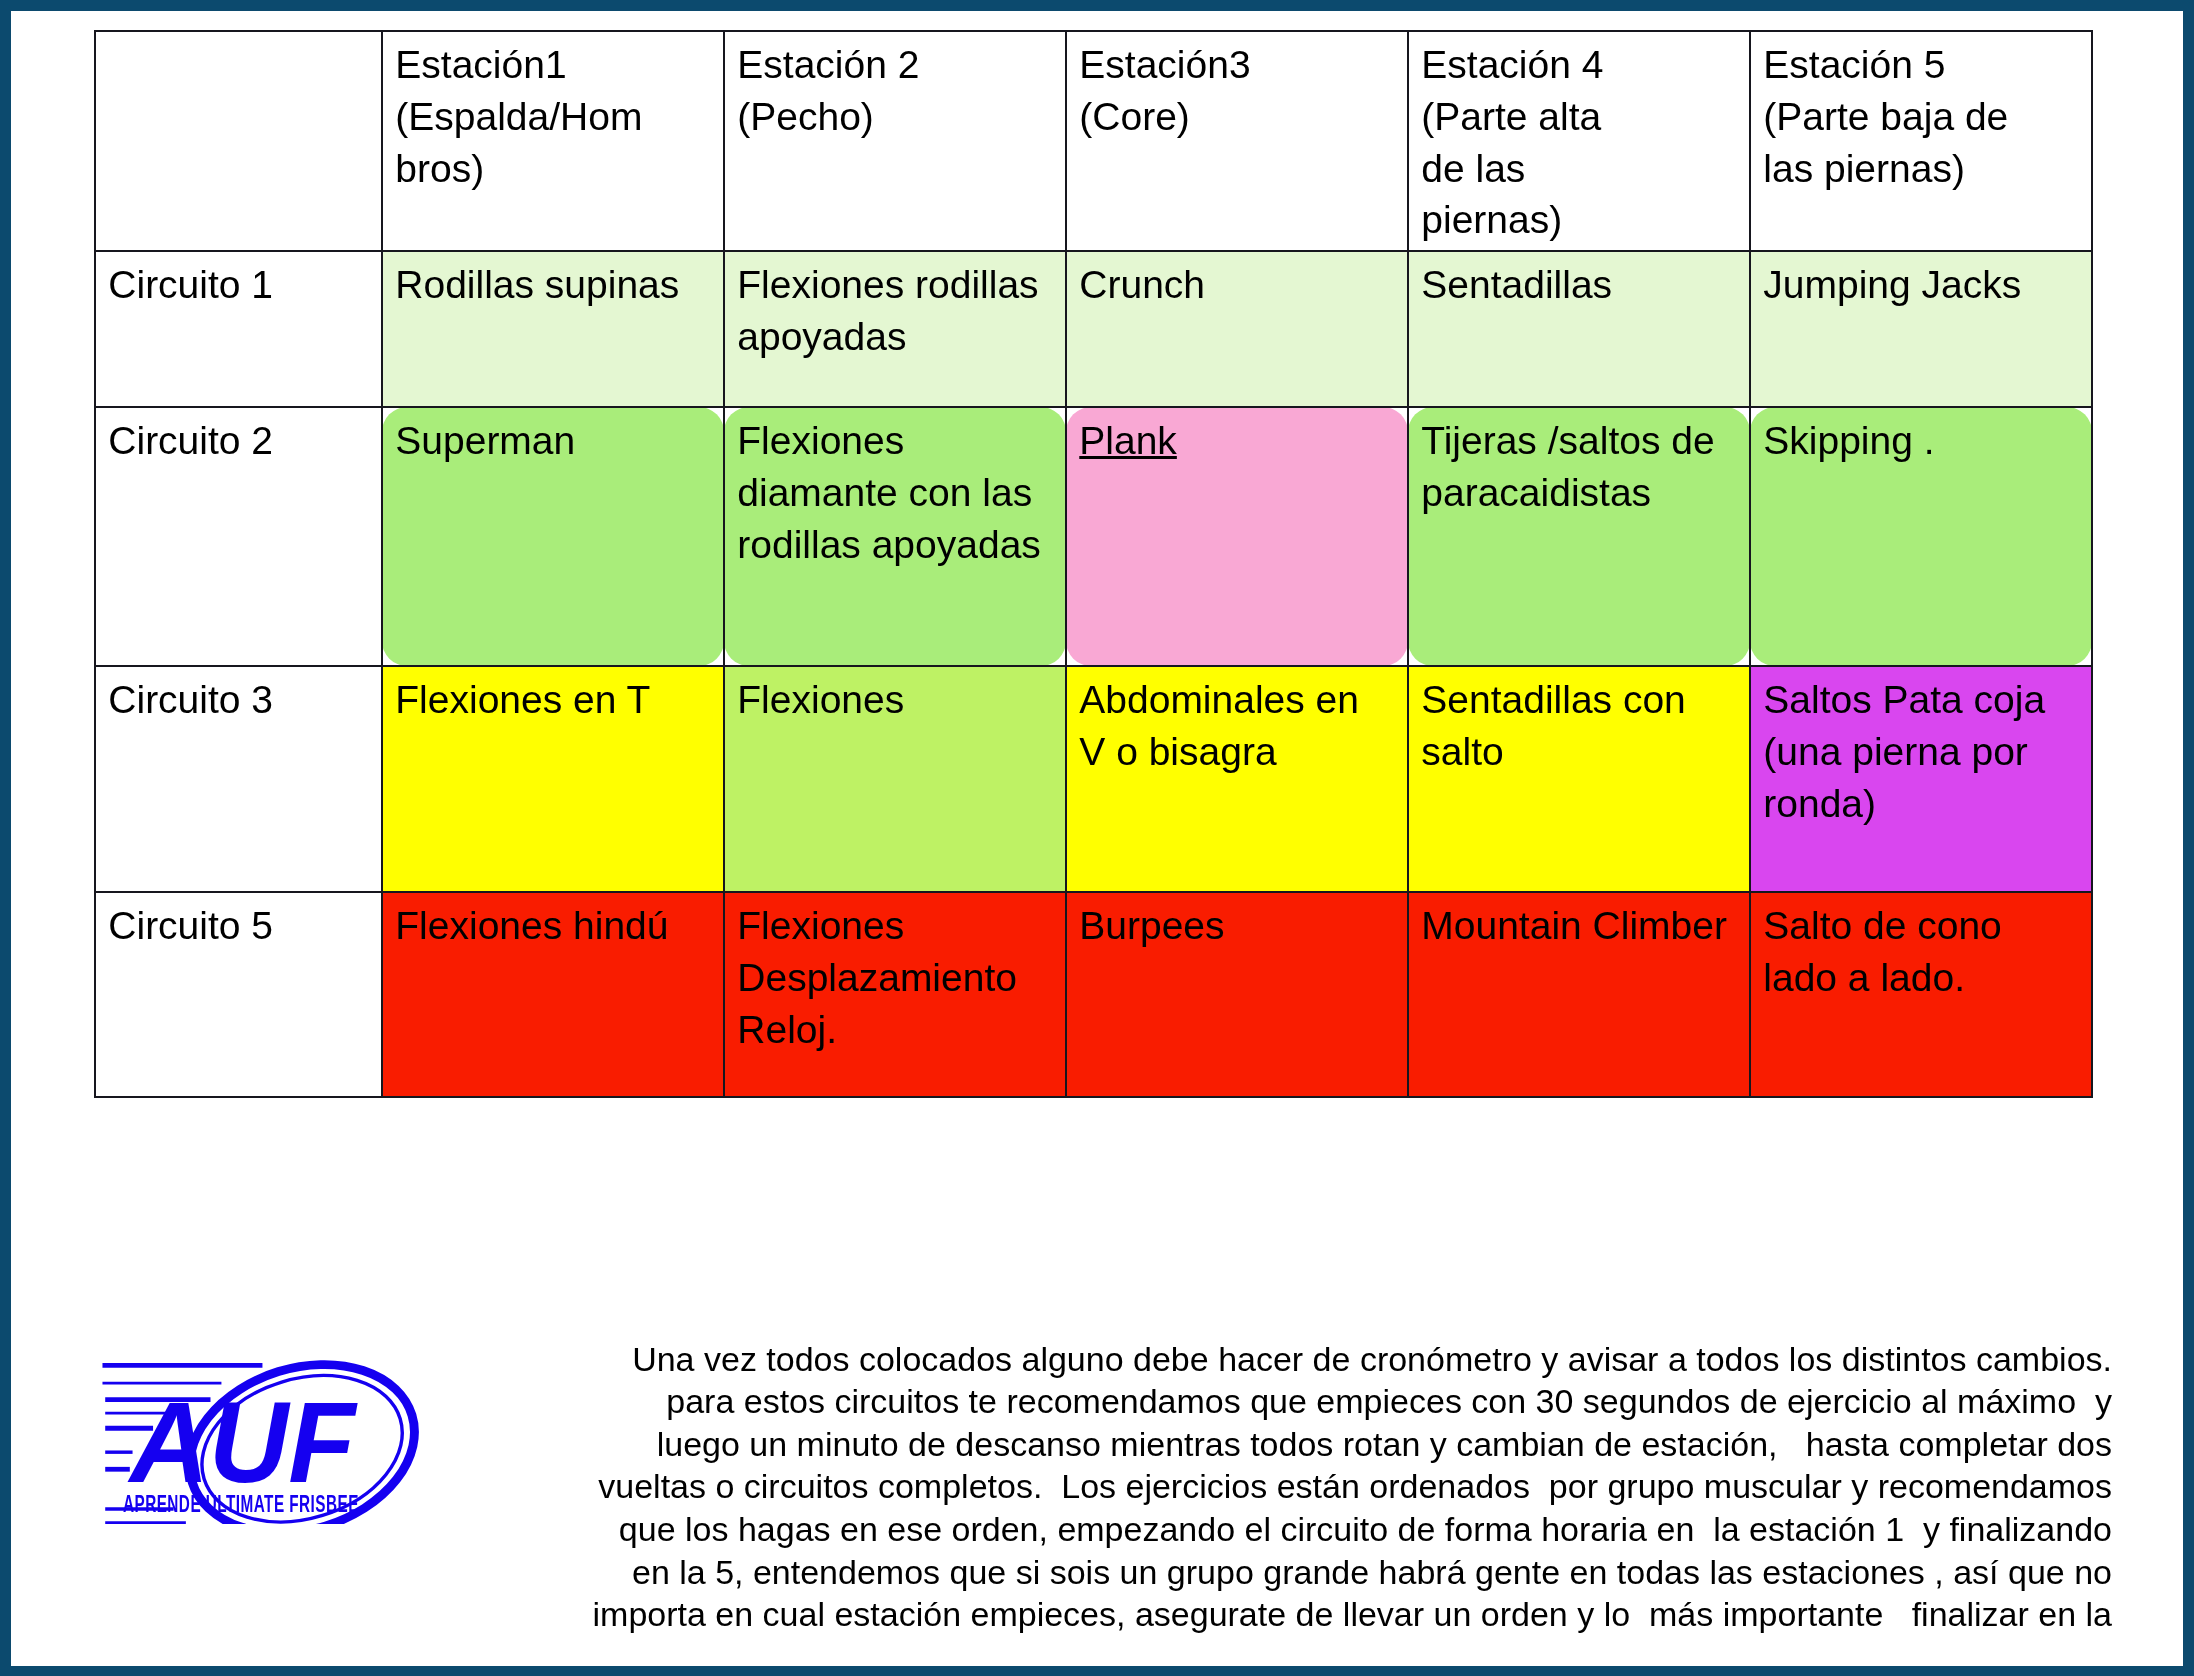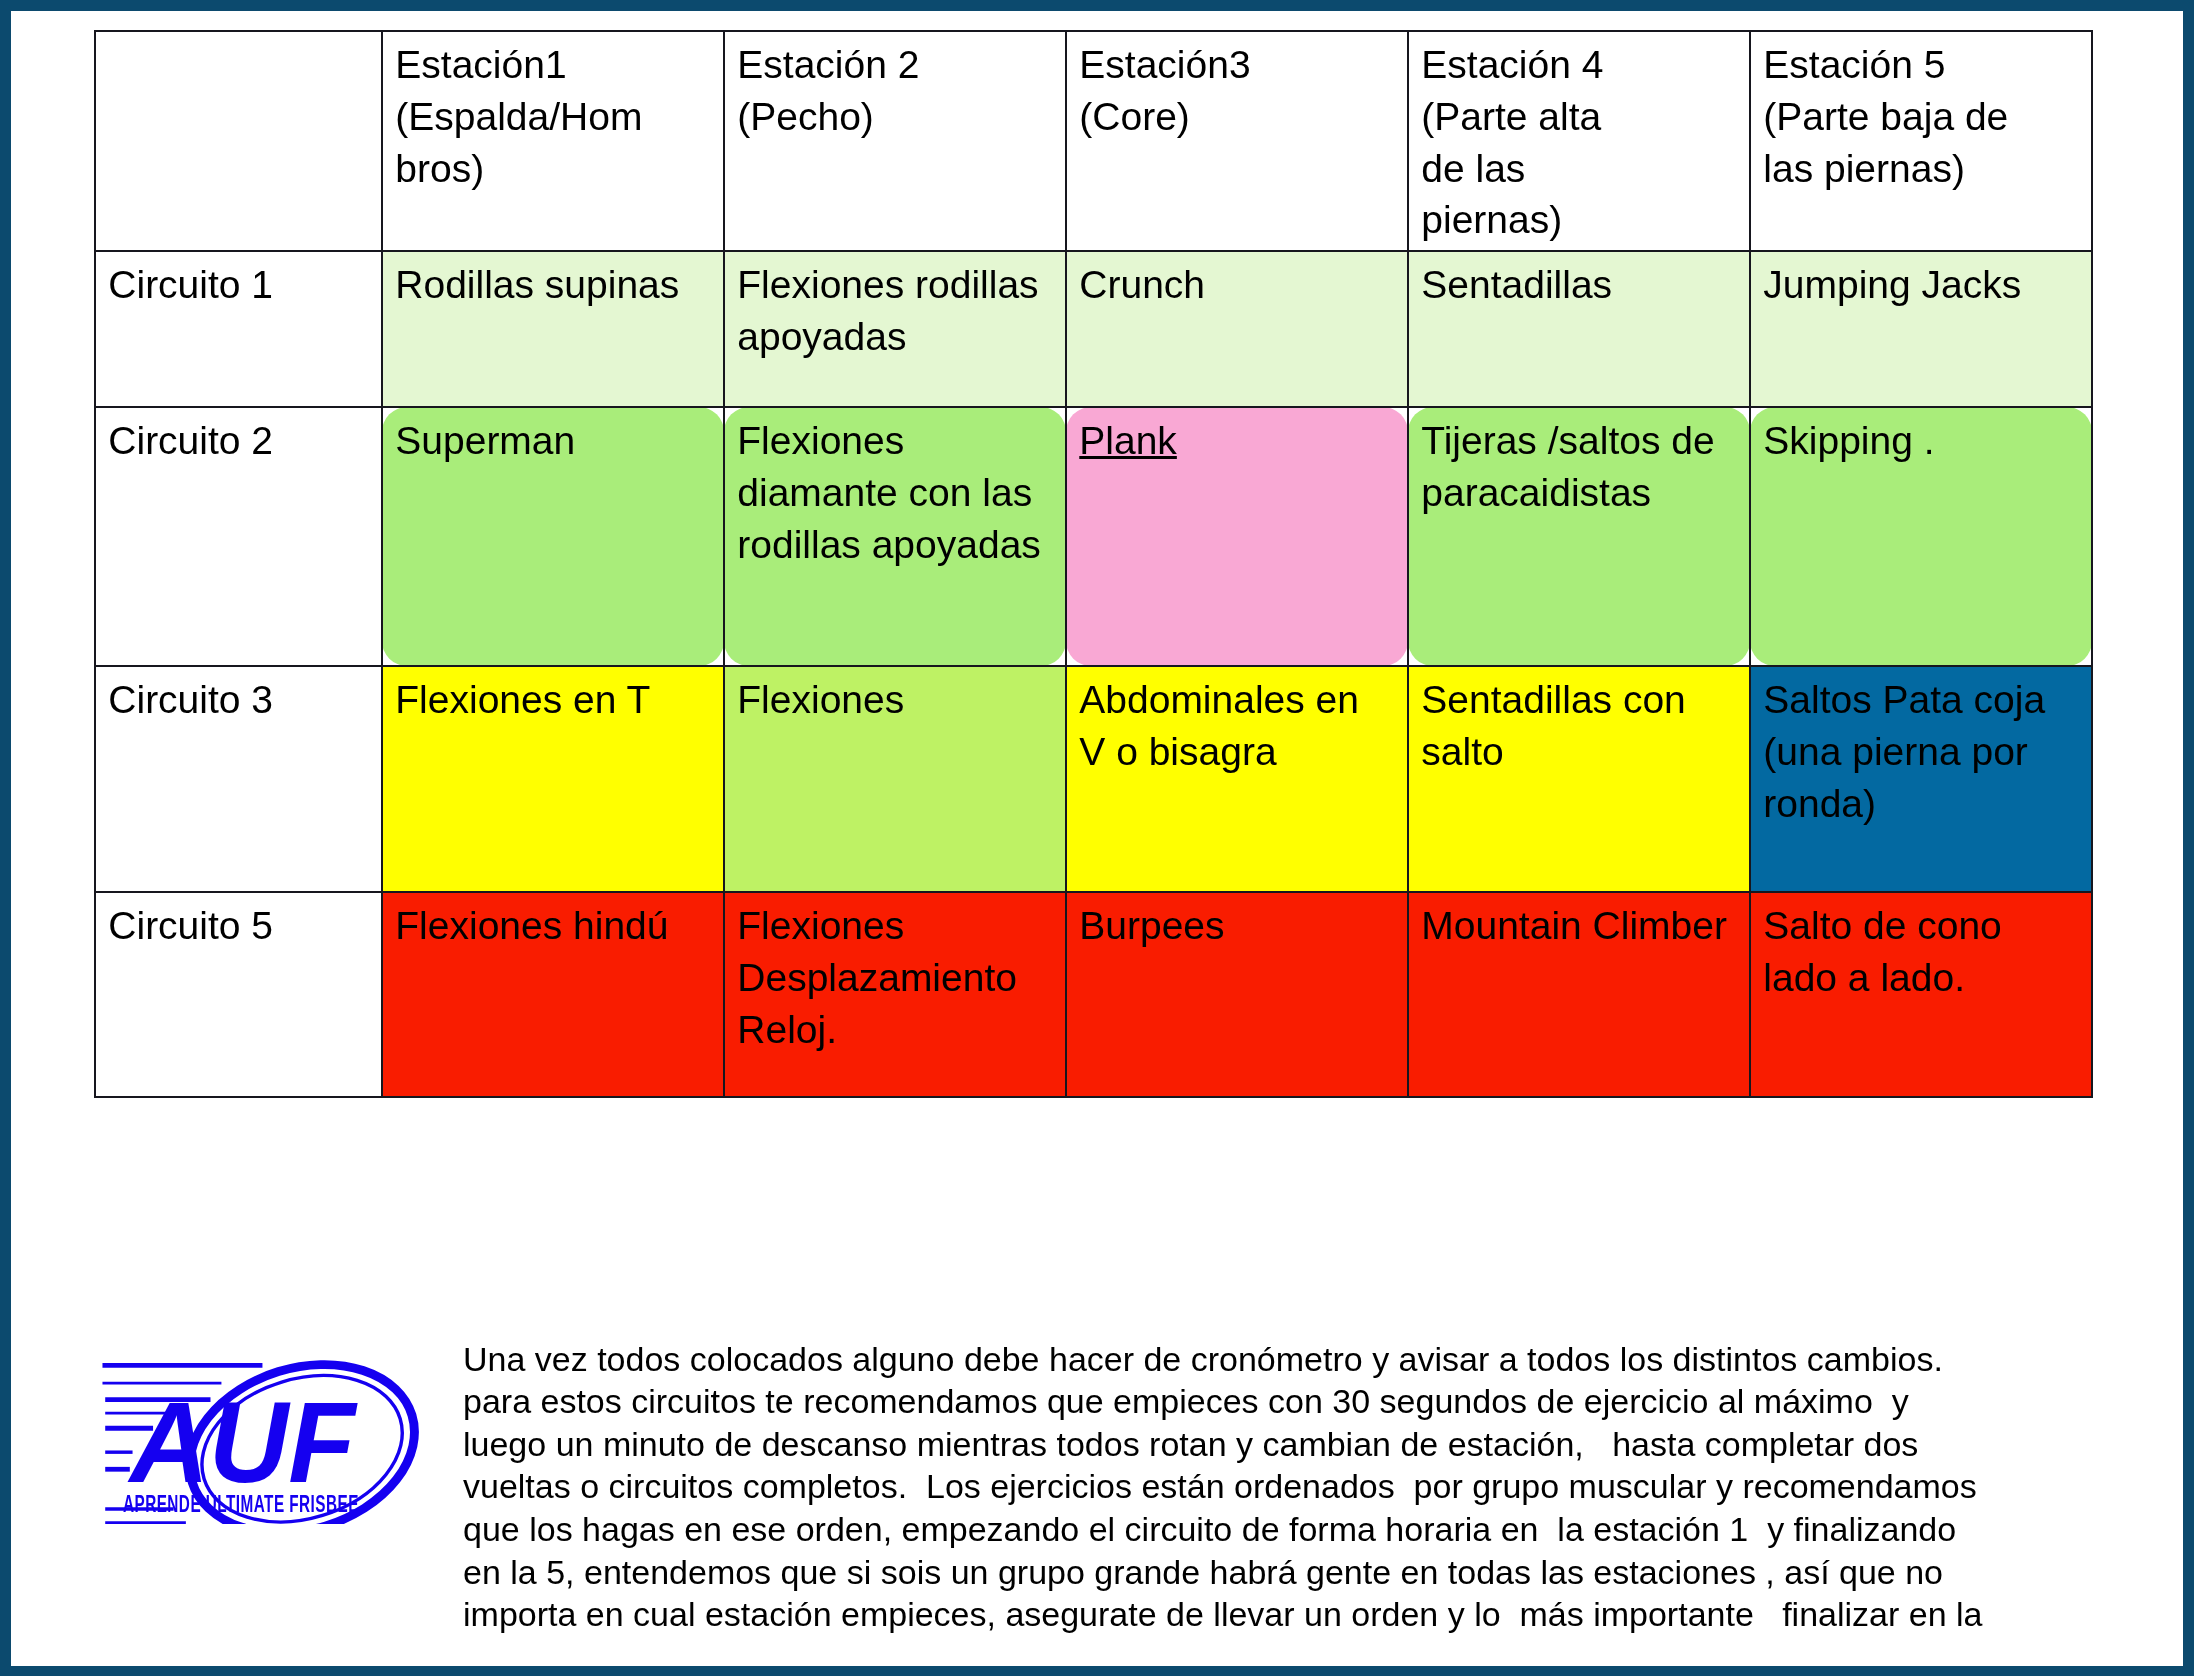--- a/index.html
+++ b/index.html
@@ -105,20 +105,21 @@
     padding-top: 5.5px;
   }
   .note p {
     margin: 0;
     font-size: 34px;
     line-height: 1.255;
     color: #000000;
     font-family: "Liberation Sans", sans-serif;
     font-stretch: condensed;
     white-space: pre-wrap;
+    text-align: right;
   }
 </style>
 </head>
 <body>
 
 <div id="page">
   <div class="sheet">
 
     <div class="table-wrap">
       <table class="circuit-table">
@@ -178,21 +179,21 @@
             <td class="cell" style="background: rgb(169, 237, 122);">Tijeras /saltos de paracaidistas</td>
             <td class="cell" style="background: rgb(169, 237, 122);">Skipping .</td>
           </tr>
 
           <tr class="r3">
             <td class="rowlabel">Circuito 3</td>
             <td class="cell" style="background: rgb(255, 255, 0);">Flexiones en T</td>
             <td class="cell" style="background: #bef264;">Flexiones</td>
             <td class="cell" style="background: rgb(255, 255, 0);">Abdominales en V o bisagra</td>
             <td class="cell" style="background: rgb(255, 255, 0);">Sentadillas con salto</td>
-            <td class="cell" style="background: #0369a1;">Saltos Pata coja (una pierna por ronda)</td>
+            <td class="cell" style="background: #d946ef;">Saltos Pata coja (una pierna por ronda)</td>
           </tr>
 
 
           <tr class="r5">
             <td class="rowlabel">Circuito 5</td>
             <td class="cell" style="background: rgb(249, 28, 0);">Flexiones hindú</td>
             <td class="cell" style="background: rgb(249, 28, 0);">Flexiones Desplazamiento Reloj.</td>
             <td class="cell" style="background: rgb(249, 28, 0);">Burpees</td>
             <td class="cell" style="background: rgb(249, 28, 0);">Mountain Climber</td>
             <td class="cell" style="background: rgb(249, 28, 0);">Salto de cono lado a lado.</td>

